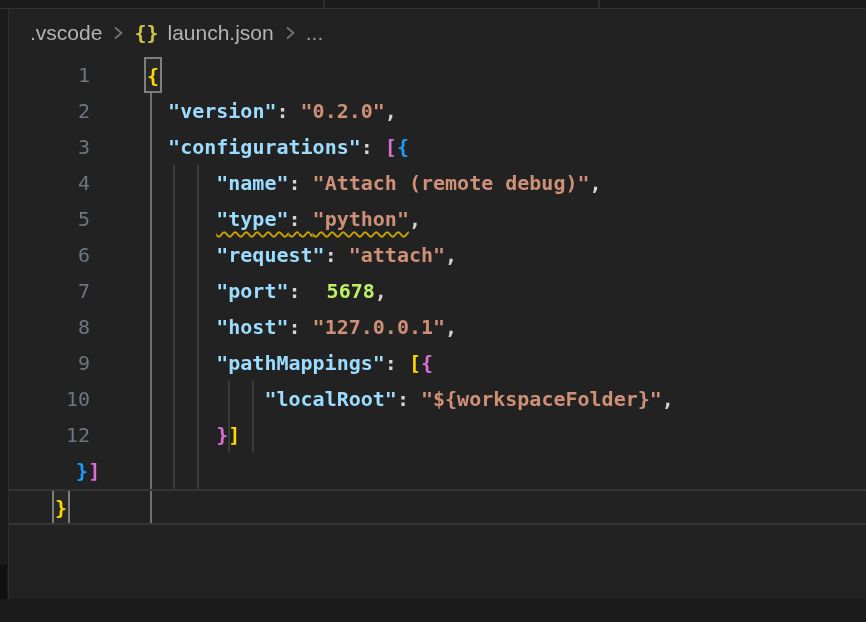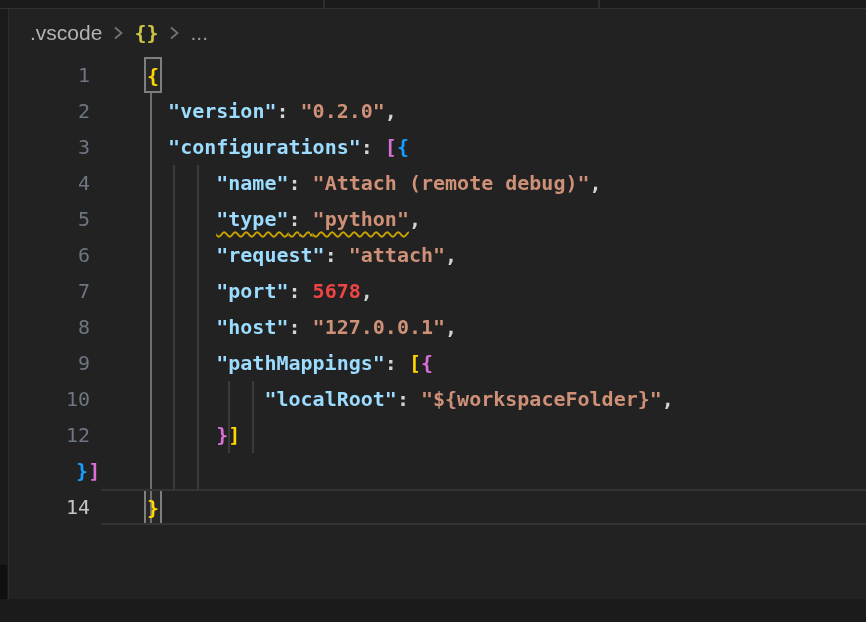--- a/index.html
+++ b/index.html
@@ -26,21 +26,21 @@
   .code-line{display:flex;height:36px;line-height:36px;}
   .gutter{width:92px;padding-right:11px;box-sizing:border-box;text-align:right;
           color:#6e7681;font-weight:400;flex:none;user-select:none;}
   .gutter.active{color:#c6c6c6;}
   .line-content{flex:1;padding-left:43px;white-space:pre;position:relative;}
   .active-line .line-content::after{content:"";position:absolute;inset:0;
      border-top:2px solid #343434;border-bottom:2px solid #343434;pointer-events:none;}
   
   .tk-key{color:#9cdcfe;}
   .tk-string{color:#ce9178;}
-  .tk-num{color:#ef4444;}
+  .tk-num{color:#bef264;margin-left:14px;}
   .tk-punct{color:#d4d4d4;}
   .tk-bracket1{color:#ffd700;}
   .tk-bracket2{color:#da70d6;}
   .tk-bracket3{color:#179fff;}
   .tk-ws{color:#d4d4d4;}
   .bracket-match{display:inline-block;height:36px;line-height:34px;border:2px solid #7f7f7f;
      box-sizing:border-box;padding:0 1px;vertical-align:top;background:rgba(120,120,120,0.06);}
   .warn-squiggle{text-decoration-line:underline;text-decoration-style:wavy;
      text-decoration-color:#c8a300;text-decoration-thickness:2px;text-underline-offset:5px;
      text-decoration-skip-ink:none;}
@@ -62,20 +62,21 @@
   <div class="rail-dark"></div>
 
   <div class="breadcrumb">
     <span class="crumb">.vscode</span>
     <span class="chevron">
       <svg width="14" height="18" viewBox="0 0 14 18">
           <polyline points="4,3.5 10.5,9 4,14.5" fill="none" stroke="#757575" stroke-width="1.7"></polyline>
         </svg>
     </span>
     <span class="json-icon">{}</span>
+    <span class="crumb">launch.json</span>
     <span class="chevron">
       <svg width="14" height="18" viewBox="0 0 14 18">
           <polyline points="4,3.5 10.5,9 4,14.5" fill="none" stroke="#757575" stroke-width="1.7"></polyline>
         </svg>
     </span>
     <span class="crumb crumb-dim">...</span>
   </div>
 
   <div class="code-area">
 
@@ -127,19 +128,18 @@
           <div class="line-content"><span class="tk-ws">          </span><span class="tk-key">"localRoot"</span><span class="tk-punct">: </span><span class="tk-string">"${workspaceFolder}"</span><span class="tk-punct">,</span></div>
         </div>
         <div class="code-line">
           <div class="gutter">12</div>
           <div class="line-content"><span class="tk-ws">      </span><span class="tk-bracket2">}</span><span class="tk-bracket1">]</span></div>
         </div>
         <div class="code-line">
           <div class="line-content"><span class="tk-ws">  </span><span class="tk-bracket3">}</span><span class="tk-bracket2">]</span></div>
         </div>
         <div class="code-line active-line">
-          <div class="gutter active">14</div>
           <div class="line-content"><span class="tk-bracket1 bracket-match">}</span></div>
         </div>
       </div>
   </div>
 
 </div>
 
 </body></html>

